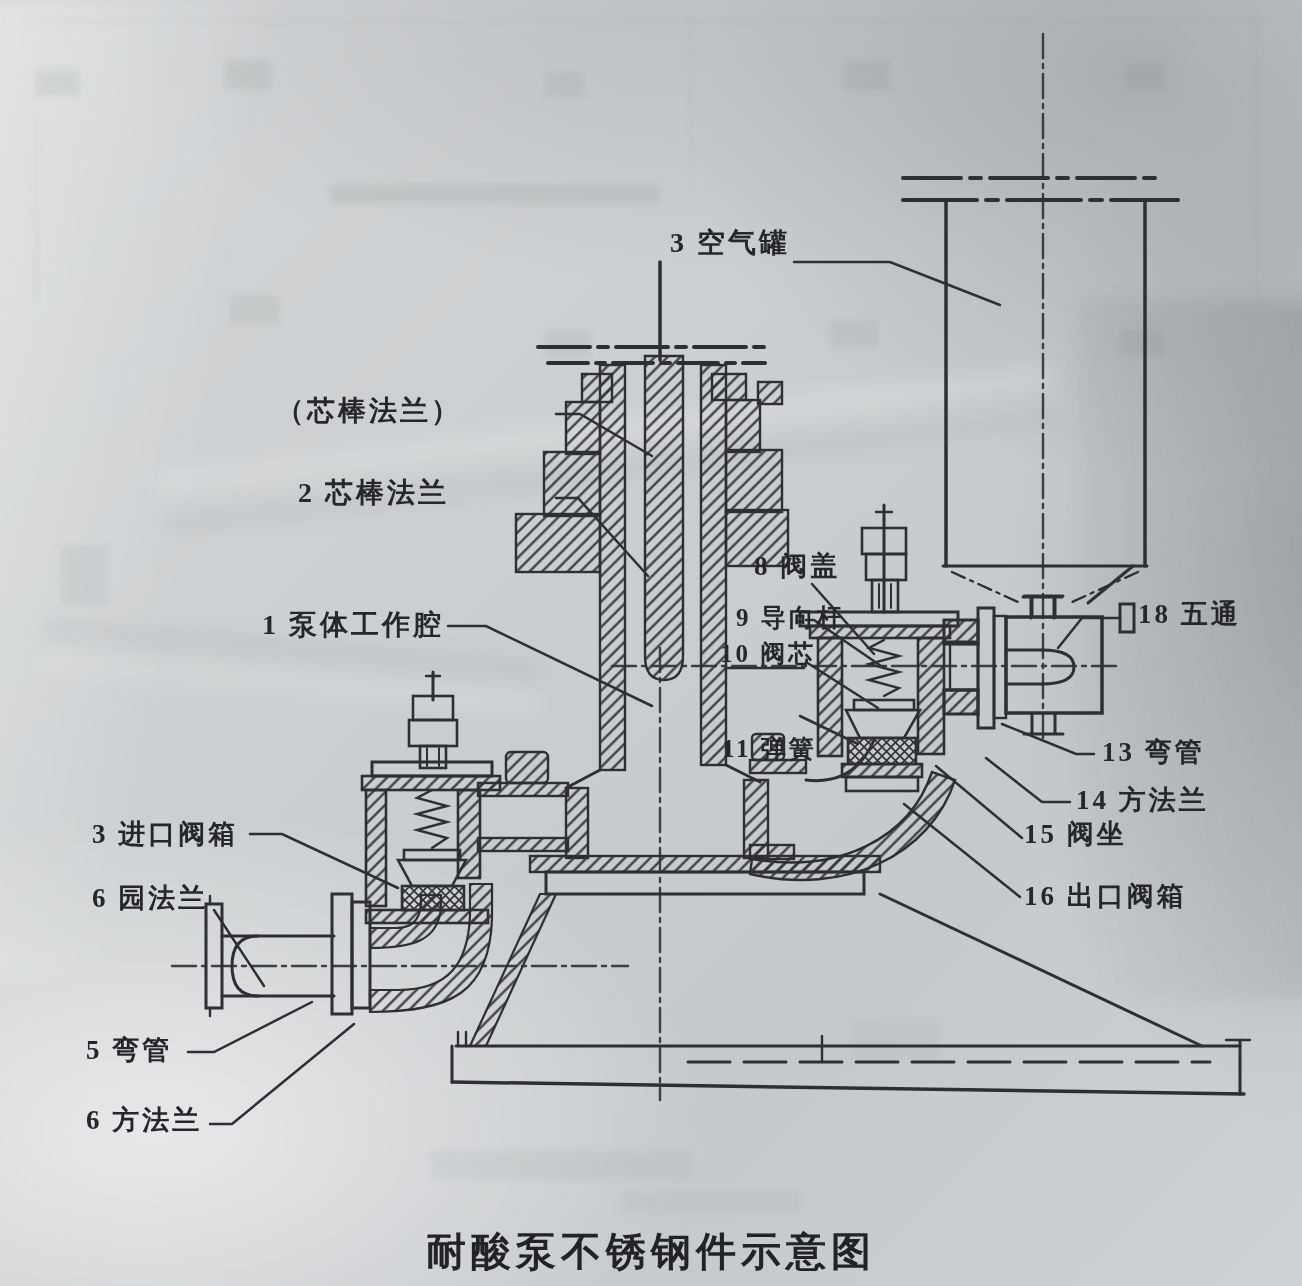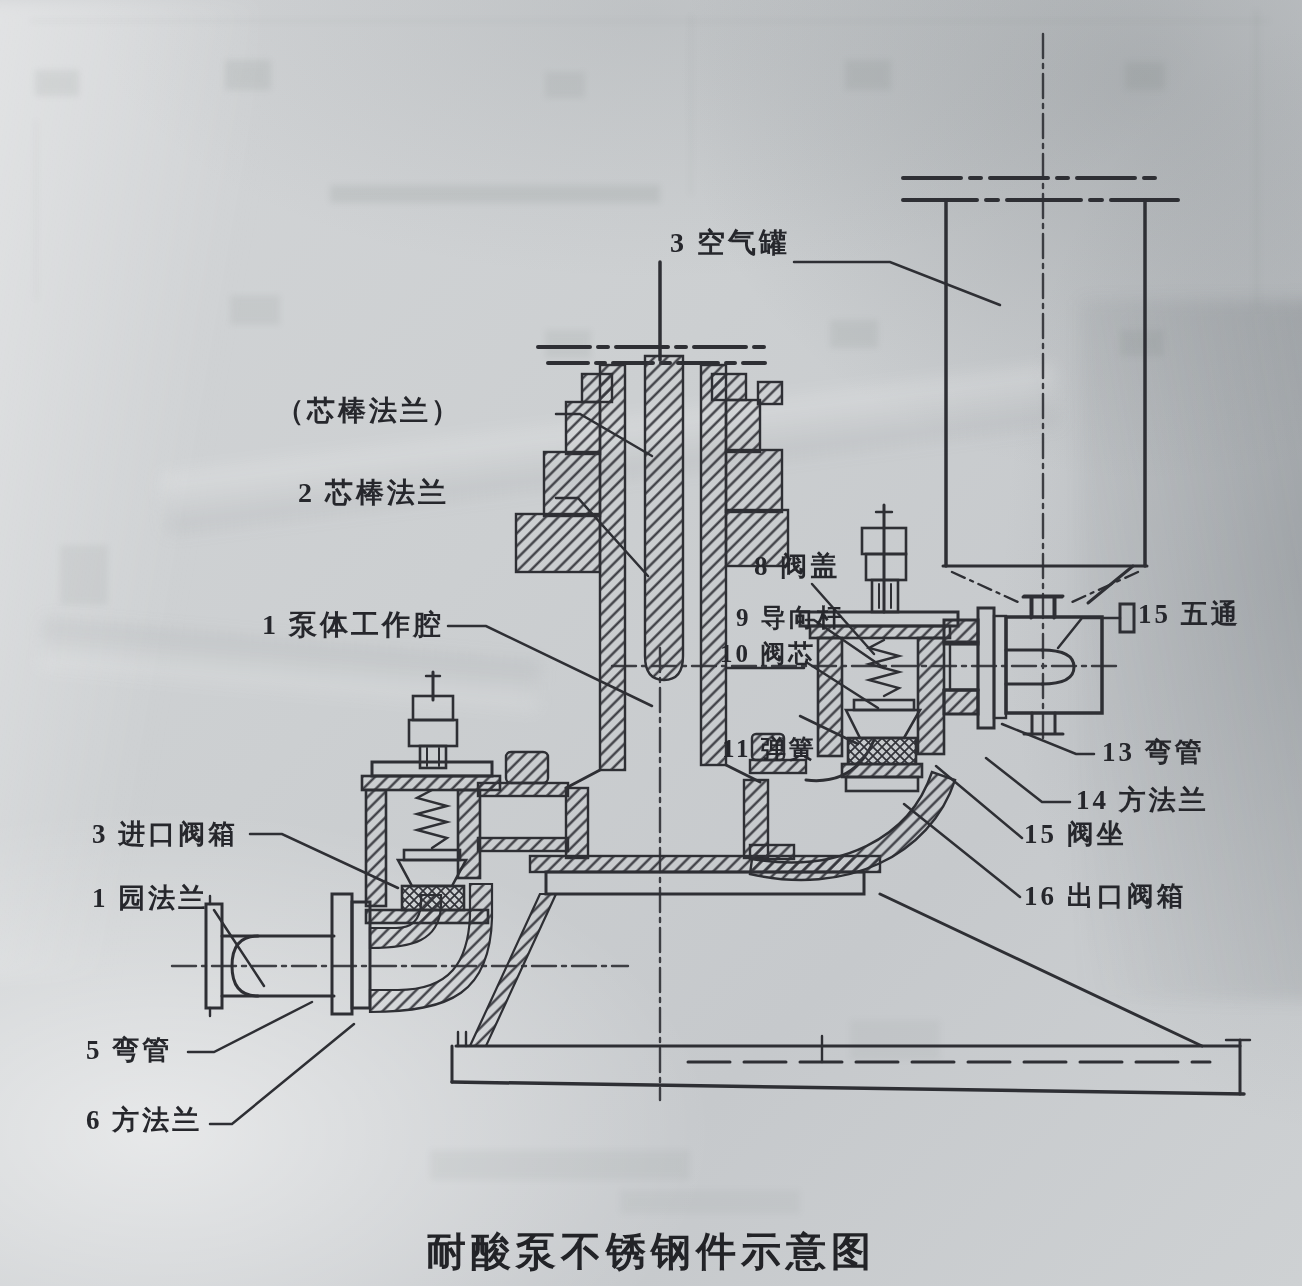--- a/index.html
+++ b/index.html
@@ -224,25 +224,25 @@
   </svg>
 
   <div class="lbl" style="left:276px;top:396px;font-size:28px;">（芯棒法兰）</div>
   <div class="lbl" style="left:298px;top:478px;font-size:28px;">2 芯棒法兰</div>
   <div class="lbl" style="left:262px;top:610px;font-size:28px;">1 泵体工作腔</div>
   <div class="lbl" style="left:670px;top:228px;font-size:28px;">3 空气罐</div>
   <div class="lbl" style="left:754px;top:552px;font-size:27px;">8 阀盖</div>
   <div class="lbl" style="left:724px;top:604px;font-size:25px;margin-left:12px;">9 导向杆</div>
   <div class="lbl" style="left:720px;top:640px;font-size:25px;">10 阀芯</div>
   <div class="lbl" style="left:722px;top:696px;font-size:25px;margin-top:39px;">11 弹簧</div>
-  <div class="lbl" style="left:1138px;top:600px;font-size:27px;">15 五通</div>
+  <div class="lbl" style="left:1138px;top:600px;font-size:27px;">18 五通</div>
   <div class="lbl" style="left:1102px;top:738px;font-size:27px;font-family:Liberation Serif, serif;">13 弯管</div>
   <div class="lbl" style="left:1076px;top:786px;font-size:27px;">14 方法兰</div>
   <div class="lbl" style="left:1024px;top:820px;font-size:27px;">15 阀坐</div>
   <div class="lbl" style="left:1024px;top:882px;font-size:27px;text-align:center;">16 出口阀箱</div>
   <div class="lbl" style="left:92px;top:820px;font-size:27px;">3 进口阀箱</div>
-  <div class="lbl" style="left:92px;top:884px;font-size:27px;">1 园法兰</div>
+  <div class="lbl" style="left:92px;top:884px;font-size:27px;">6 园法兰</div>
   <div class="lbl" style="left:86px;top:1036px;font-size:27px;">5 弯管</div>
   <div class="lbl" style="left:86px;top:1106px;font-size:27px;">6 方法兰</div>
 
   <div class="title">耐酸泵不锈钢件示意图</div>
 
 </div>
 
 </body></html>

